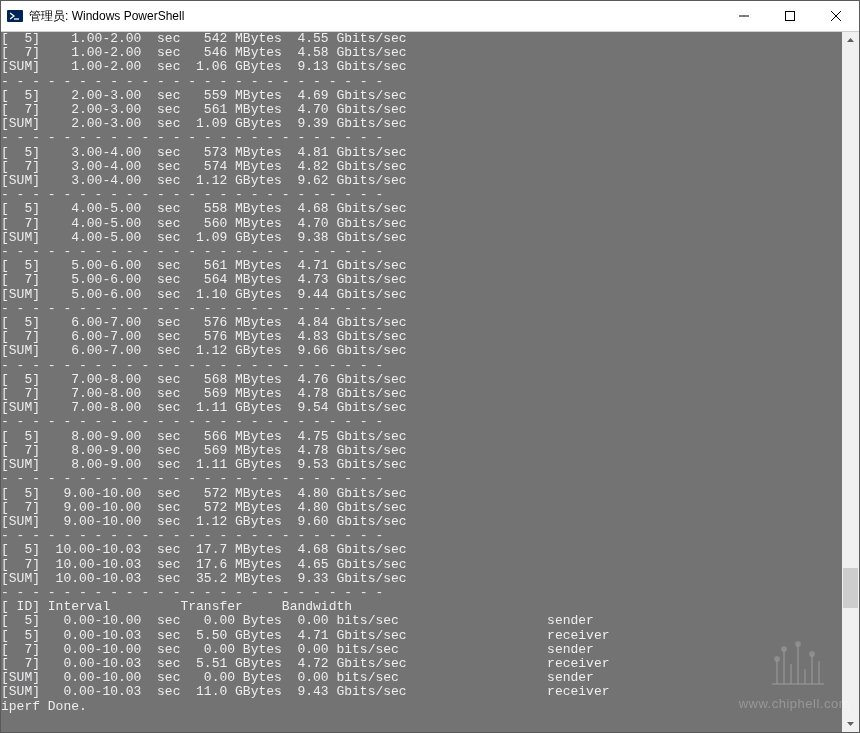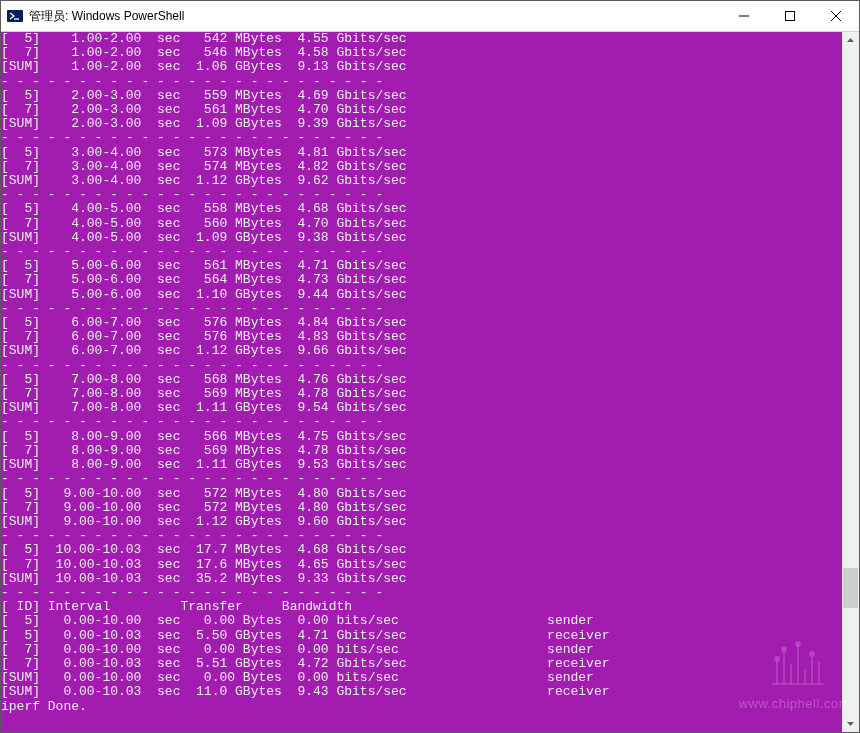--- a/index.html
+++ b/index.html
@@ -56,21 +56,21 @@
     color: #000;
   }
   .win-btn svg { display: block; }
   .content-wrap {
     flex: 1;
     display: flex;
     min-height: 0;
   }
   .terminal {
     flex: 1;
-    background: #a21caf;
+    background: #737373;
     color: #eeedf0;
     font-family: "NSimSun", "SimSun", "Consolas", "Courier New", monospace;
     font-size: 13px;
     line-height: 14.2px;
     white-space: pre;
     overflow: hidden;
     padding: 0 12px 0 0;
   }
   .terminal .line {
     white-space: pre;

